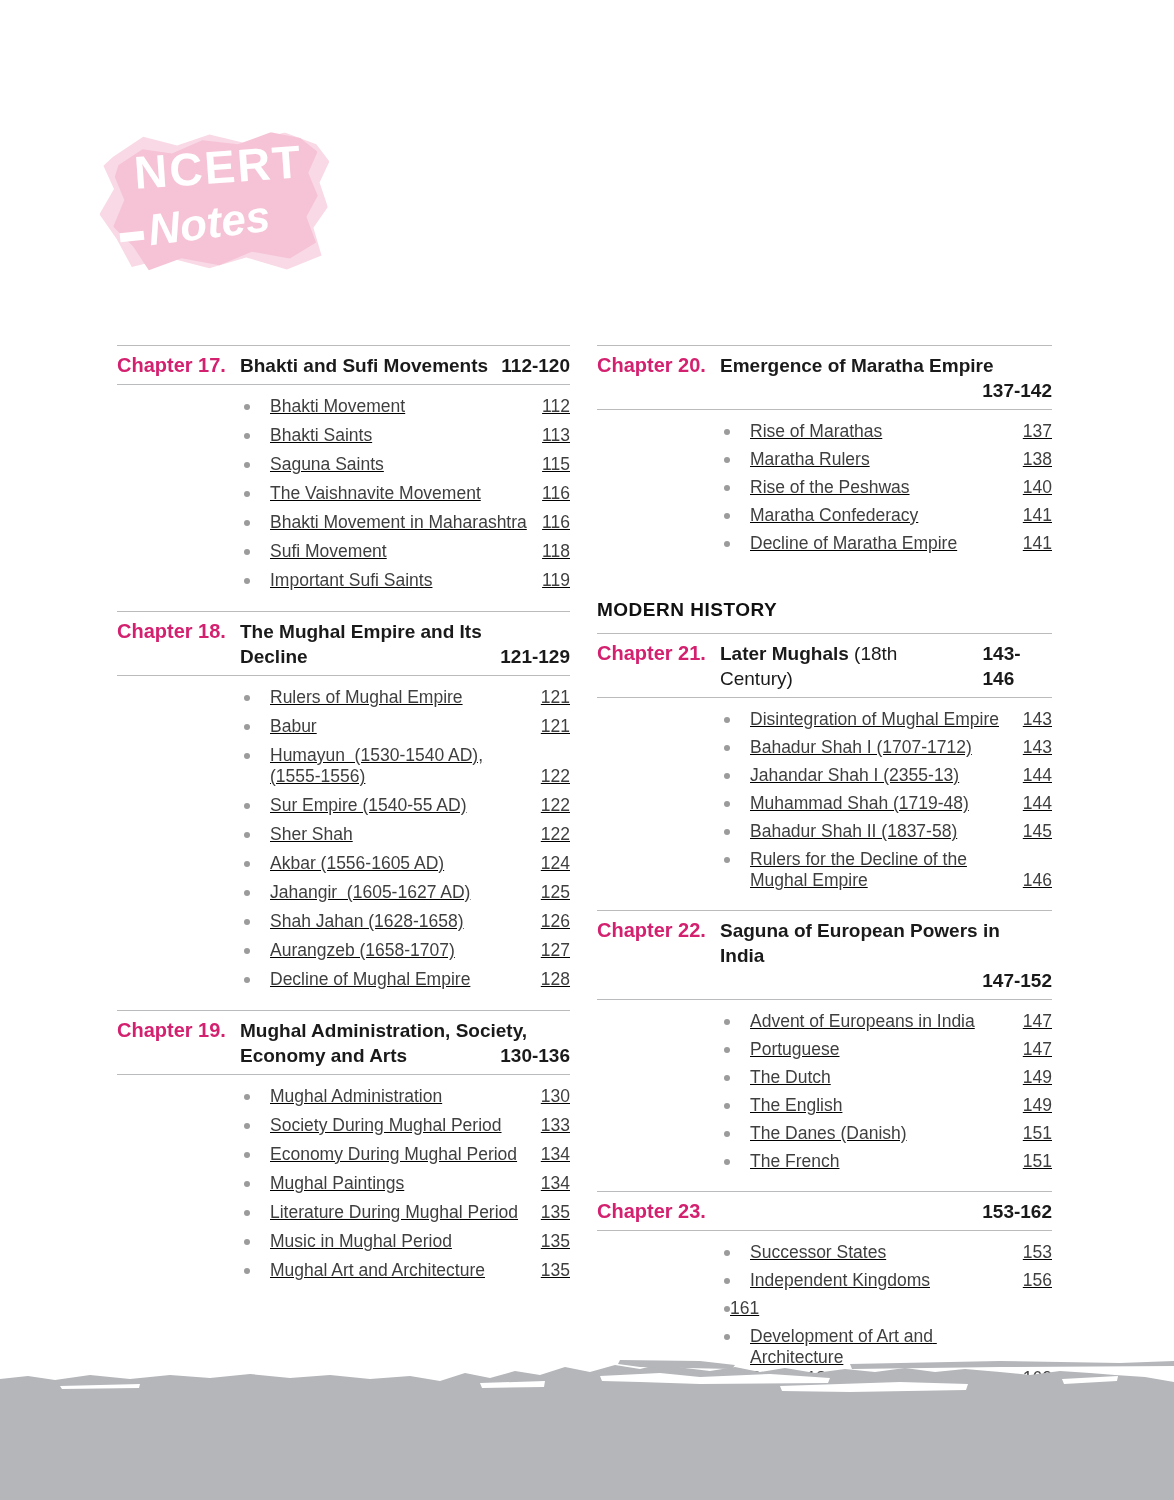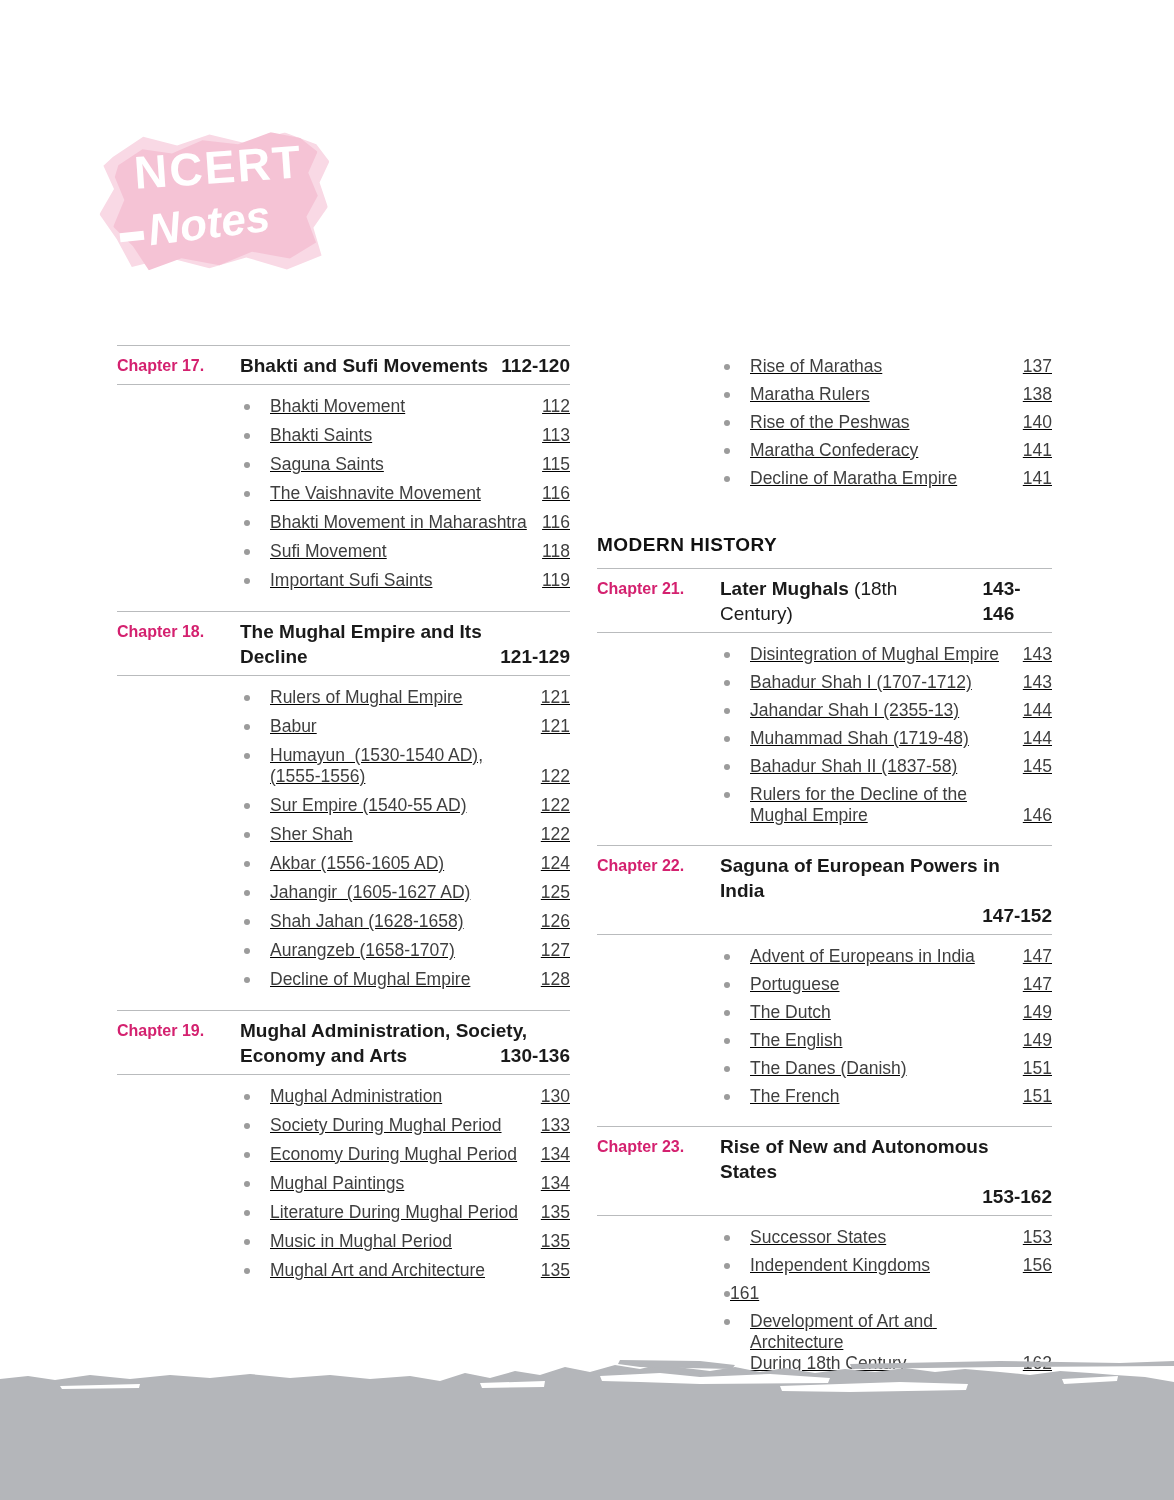--- a/index.html
+++ b/index.html
@@ -62,21 +62,21 @@
 
   .chapter-heading {
     border-top: 1px solid var(--rule);
     border-bottom: 1px solid var(--rule);
     padding: 7px 0 6px 0;
     display: flex;
   }
   .chapter-label {
     flex: none; width: 123px;
     color: var(--accent);
-    font-weight: 700; font-size: 16px; line-height: 25px;
+    font-weight: 700; font-size: 20px; line-height: 25px;
   }
   .heading-lines { flex: 1; }
   .heading-line {
     display: flex; justify-content: space-between;
     font-weight: 700; font-size: 19px; line-height: 25px;
     color: var(--text-dark);
   }
   .heading-title span { white-space: pre-wrap; }
   .title-regular { font-weight: 400; }
   .heading-pages { font-weight: 700; color: var(--text-dark); padding-left: 8px; }
@@ -332,20 +332,33 @@
           <div class="item-text">
             <div class="item-line">Mughal Art and Architecture</div>
           </div>
           <span class="item-page">135</span>
         </div>
       </div>
     </section>
   </div>
 <div class="col col-right">
     <section class="chapter">
+      <div class="chapter-heading">
+        <div class="chapter-label">Chapter 20.</div>
+        <div class="heading-lines">
+          <div class="heading-line">
+            <span class="heading-title"><span class="title-bold">Emergence of Maratha Empire</span></span>
+            <span class="heading-pages"></span>
+          </div>
+          <div class="heading-line">
+            <span class="heading-title"><span class="title-bold"></span></span>
+            <span class="heading-pages">137-142</span>
+          </div>
+        </div>
+      </div>
       <div class="items">
         <div class="item">
           <span class="bullet"></span>
           <div class="item-text">
             <div class="item-line">Rise of Marathas</div>
           </div>
           <span class="item-page">137</span>
         </div>
         <div class="item">
           <span class="bullet"></span>
@@ -490,24 +503,20 @@
             <div class="item-line">The French</div>
           </div>
           <span class="item-page">151</span>
         </div>
       </div>
     </section>
     <section class="chapter">
       <div class="chapter-heading">
         <div class="chapter-label">Chapter 23.</div>
         <div class="heading-lines">
-          <div class="heading-line">
-            <span class="heading-title"><span class="title-bold">Rise of New and Autonomous States</span></span>
-            <span class="heading-pages"></span>
-          </div>
           <div class="heading-line">
             <span class="heading-title"><span class="title-bold"></span></span>
             <span class="heading-pages">153-162</span>
           </div>
         </div>
       </div>
       <div class="items">
         <div class="item">
           <span class="bullet"></span>
           <div class="item-text">

